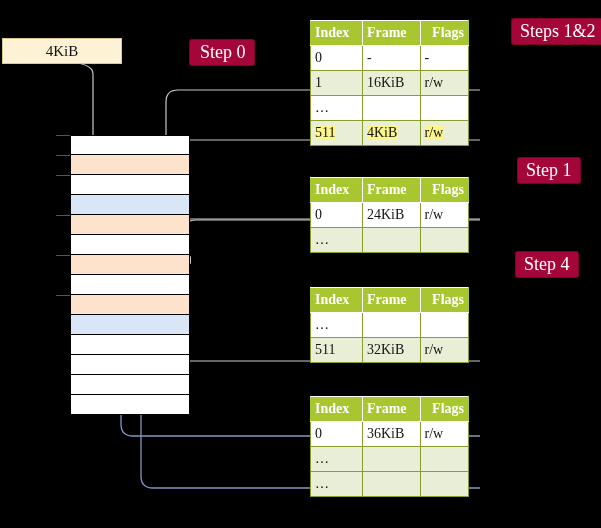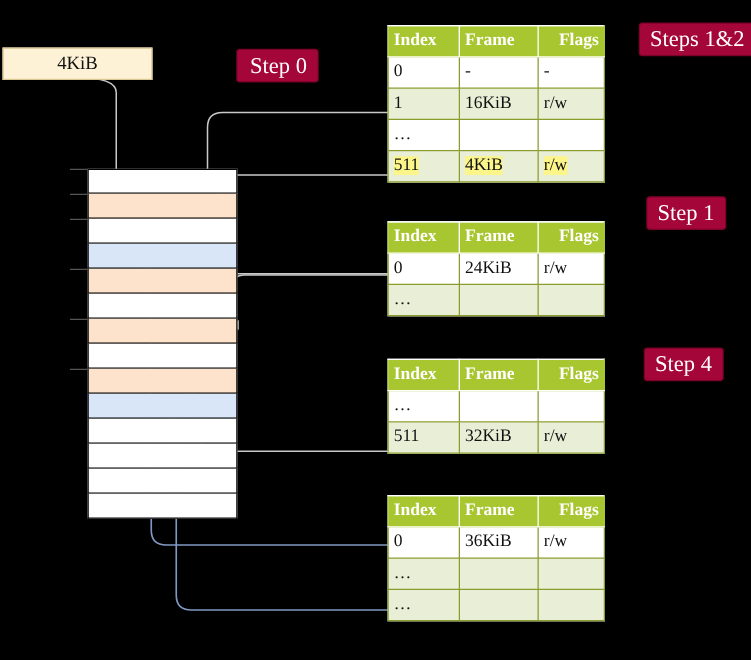--- a/index.html
+++ b/index.html
@@ -33,21 +33,21 @@
     position:absolute;left:0;width:120px;height:20px;
     box-sizing:border-box;border:1px solid #000;border-top:none;background:#fff;
   }
   .memrow:first-child{border-top:1px solid #000;}
   .memrow.orange{background:#fde3cc;}
   .memrow.blue{background:#d9e6f7;}
   .tick{position:absolute;width:14px;height:1px;background:#555;left:56px;}
 
   
   .ptable{
-    position:absolute;width:174px;border-collapse:collapse;
+    position:absolute;width:159px;border-collapse:collapse;
     background:#fff;font-size:14px;color:#111;
     border:1px solid #8a9c2e;
   }
   .ptable td,.ptable th{
     border:1px solid #8a9c2e;height:25px;box-sizing:border-box;
     padding:1px 4px;text-align:left;font-weight:normal;vertical-align:middle;
     line-height:1;
   }
   .ptable thead th{
     background:#a8c62f;color:#fff;font-weight:bold;border-color:#fff;
@@ -111,21 +111,21 @@
   </svg>
 
   <div class="sizebox">
     <span>4KiB</span>
   </div>
 
   <div id="badges">
       <div class="badge" style="left: 190px; top: 40px; padding-left: 10px;">Step 0</div>
       <div class="badge" style="left: 512px; top: 19px;">Steps 1&amp;2</div>
       <div class="badge" style="left: 518px; top: 158px;">Step 1</div>
-      <div class="badge" style="left: 516px; top: 279px;">Step 4</div>
+      <div class="badge" style="left: 516px; top: 252px;">Step 4</div>
     </div>
 
   <div class="memcol" id="memcol">
       <div class="memrow" style="top: 0px;"></div>
       <div class="memrow orange" style="top: 20px;"></div>
       <div class="memrow" style="top: 40px;"></div>
       <div class="memrow blue" style="top: 60px;"></div>
       <div class="memrow orange" style="top: 80px;"></div>
       <div class="memrow" style="top: 100px;"></div>
       <div class="memrow orange" style="top: 120px;"></div>

